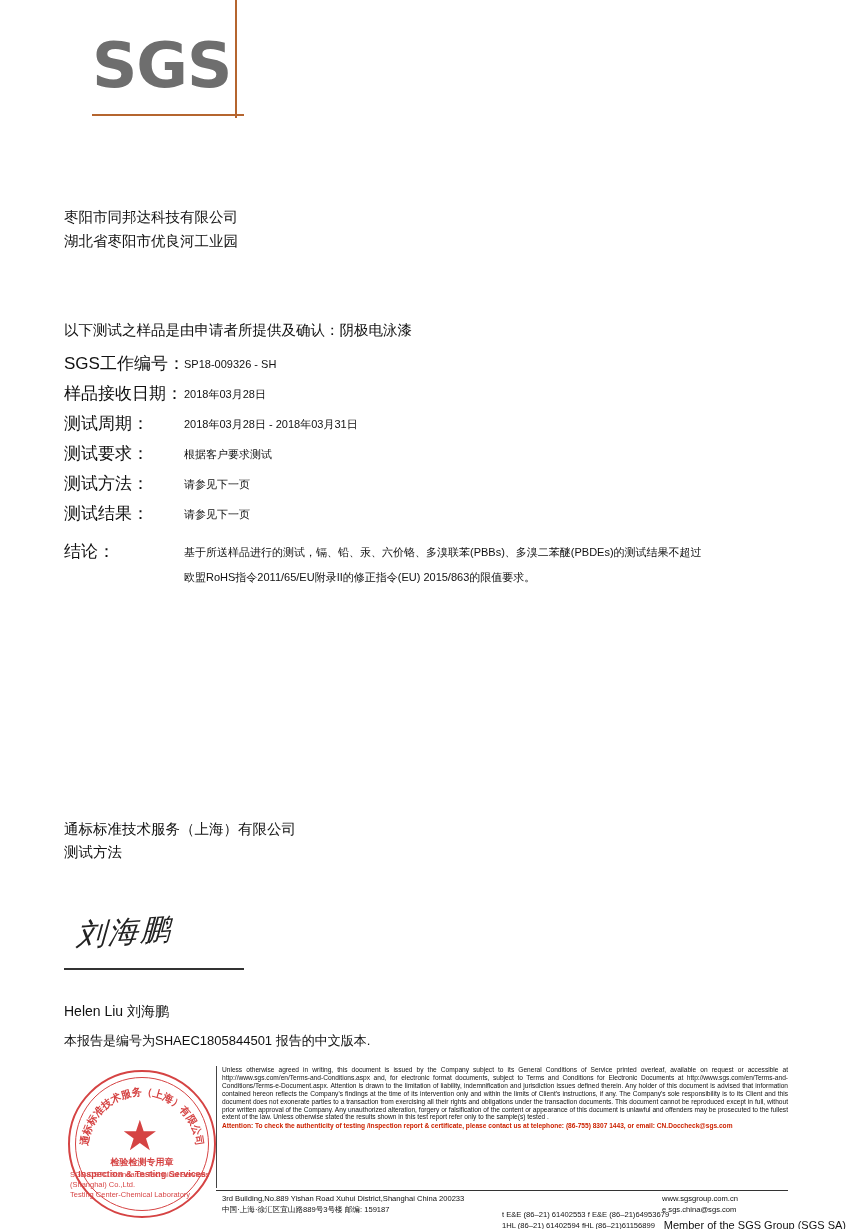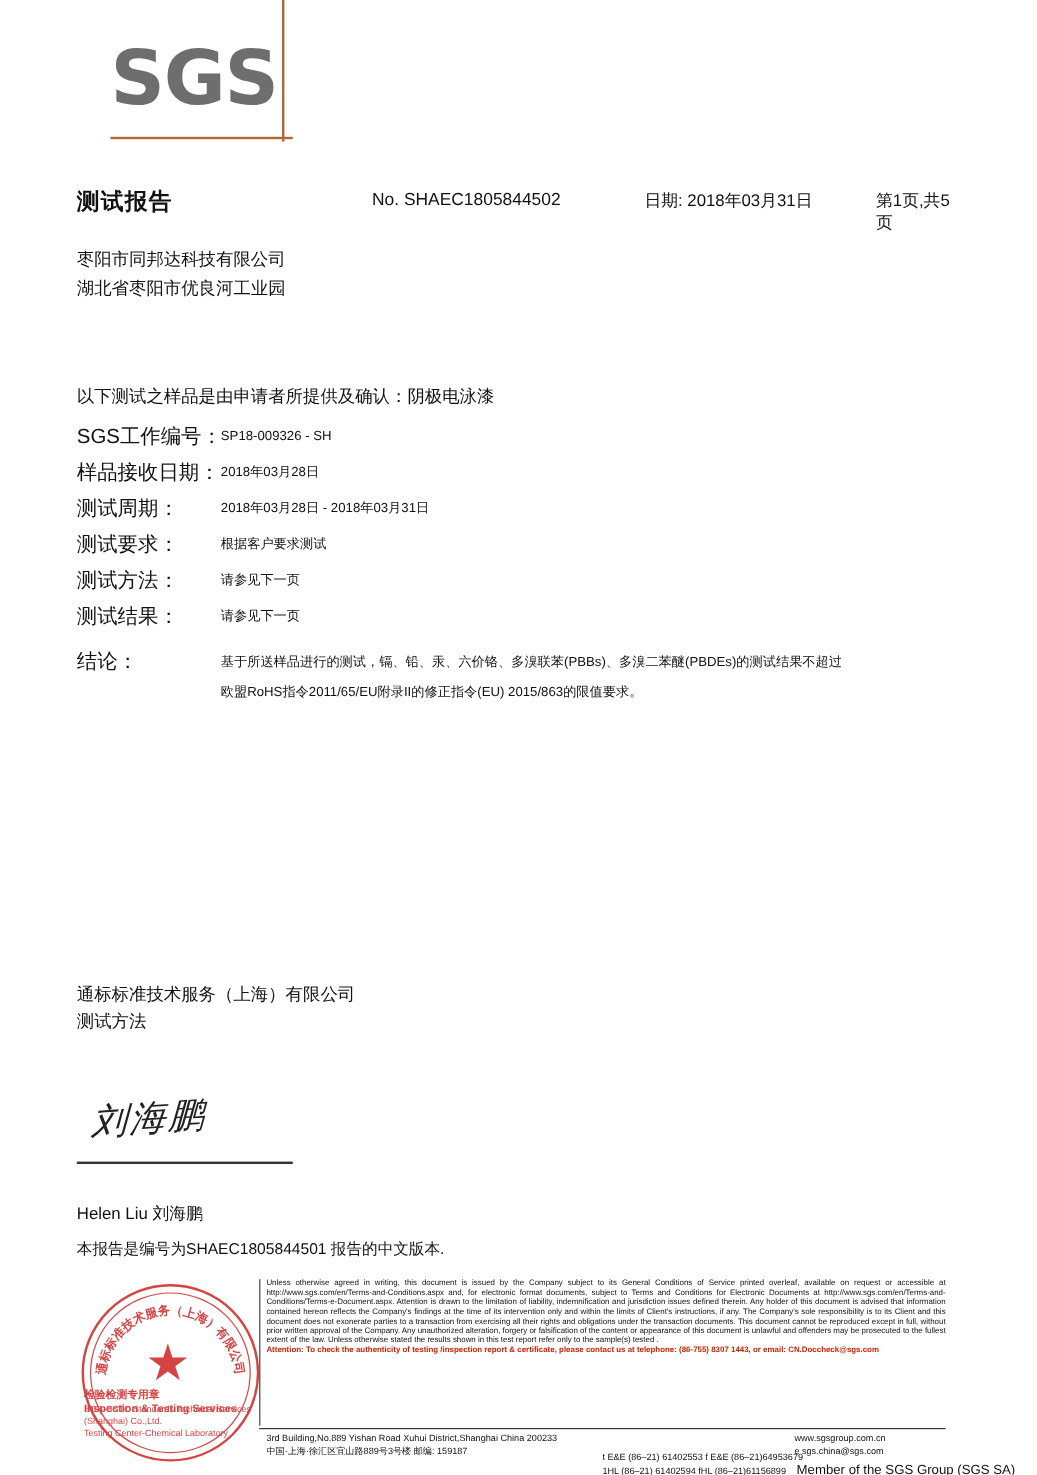--- a/index.html
+++ b/index.html
@@ -262,21 +262,21 @@
     font-size: 10.5px;
     fill: #d02a2a;
     font-family: "Liberation Sans", sans-serif;
     font-weight: bold;
   }
   .stamp-mid {
     position: absolute;
     left: 0;
     top: 84px;
     width: 100%;
-    text-align: left;
+    text-align: center;
     font-size: 9px;
     color: #d02a2a;
     font-weight: bold;
     line-height: 12px;
   }
   .stamp-bottom {
     position: absolute;
     left: 0;
     bottom: 16px;
     width: 100%;
@@ -347,26 +347,20 @@
 <body>
 
 <div class="page">
 
   <div class="logo-block">
     <div class="logo-text">SGS</div>
     <div class="logo-rule"></div>
   </div>
   <div class="logo-vrule"></div>
 
-  <div class="title-row">
-    <div class="doc-title">测试报告</div>
-    <div class="report-no">No. SHAEC1805844502</div>
-    <div class="report-date">日期: 2018年03月31日</div>
-    <div class="report-page">第1页,共5页</div>
-  </div>
 
   <div class="client-block">
     <div class="client-line">枣阳市同邦达科技有限公司</div>
     <div class="client-line">湖北省枣阳市优良河工业园</div>
   </div>
 
   <div class="sample-statement">以下测试之样品是由申请者所提供及确认：阴极电泳漆</div>
 
   <div class="fields">
     <div class="field-row">

